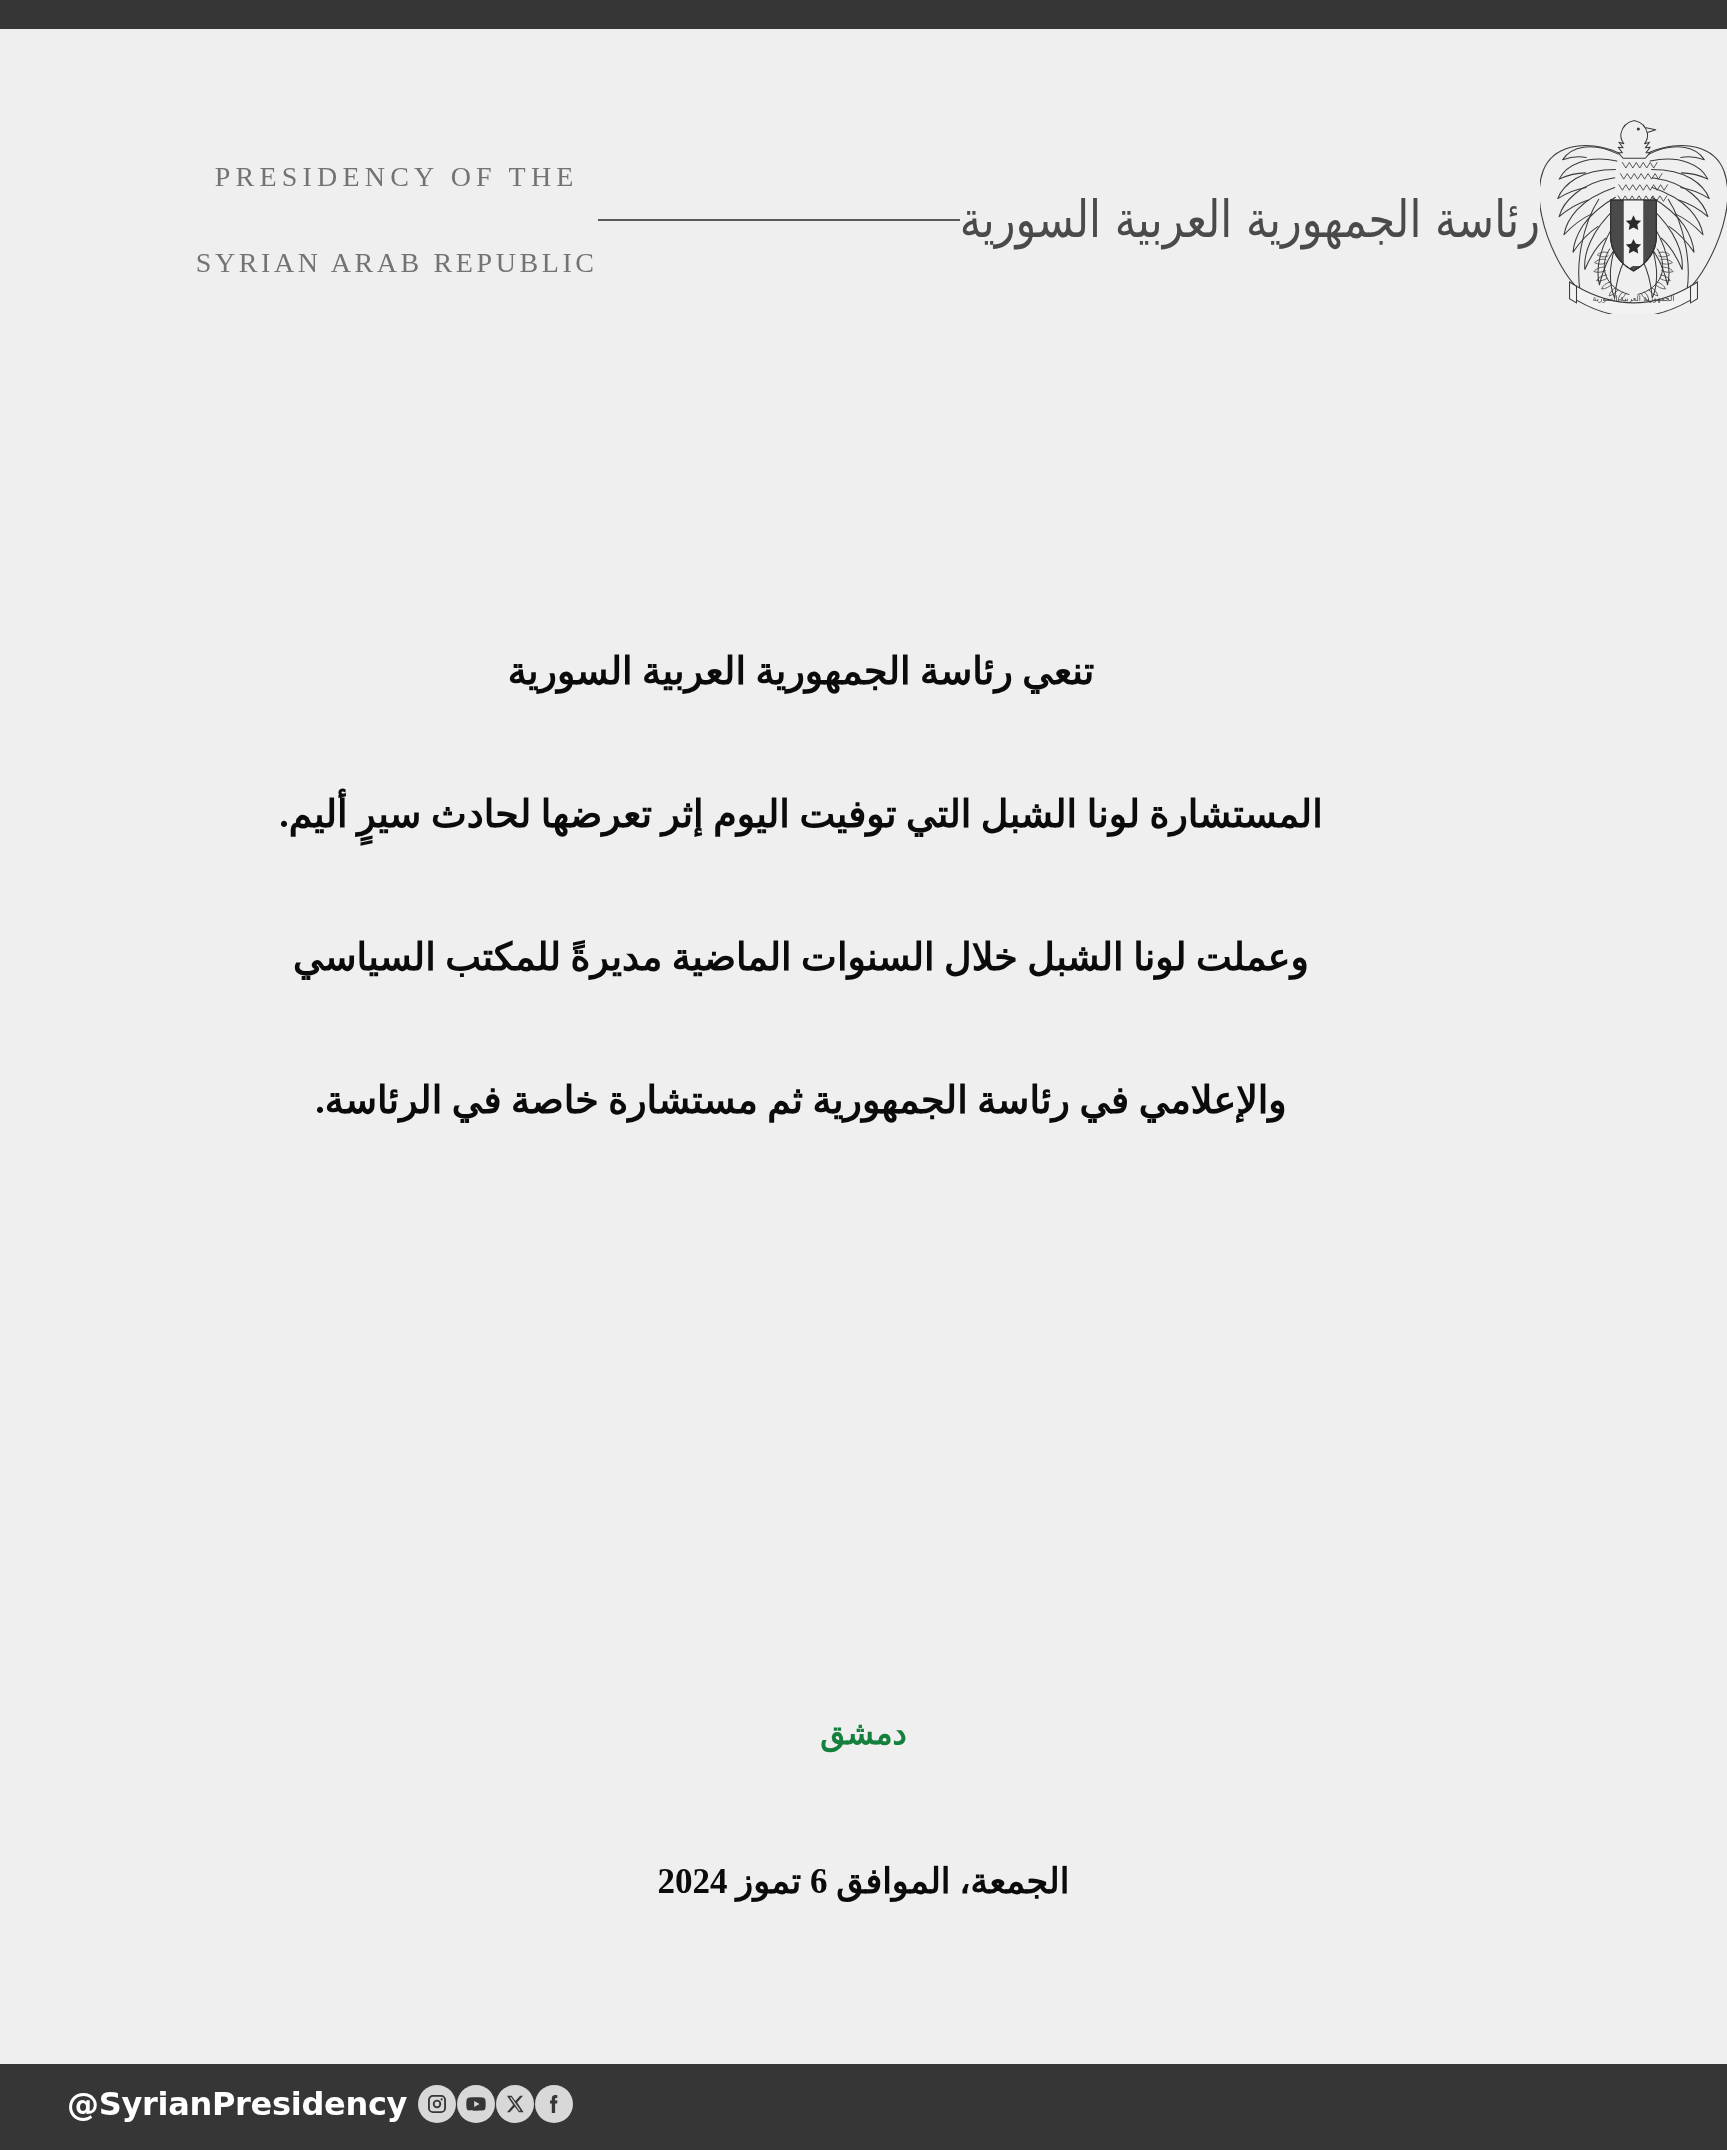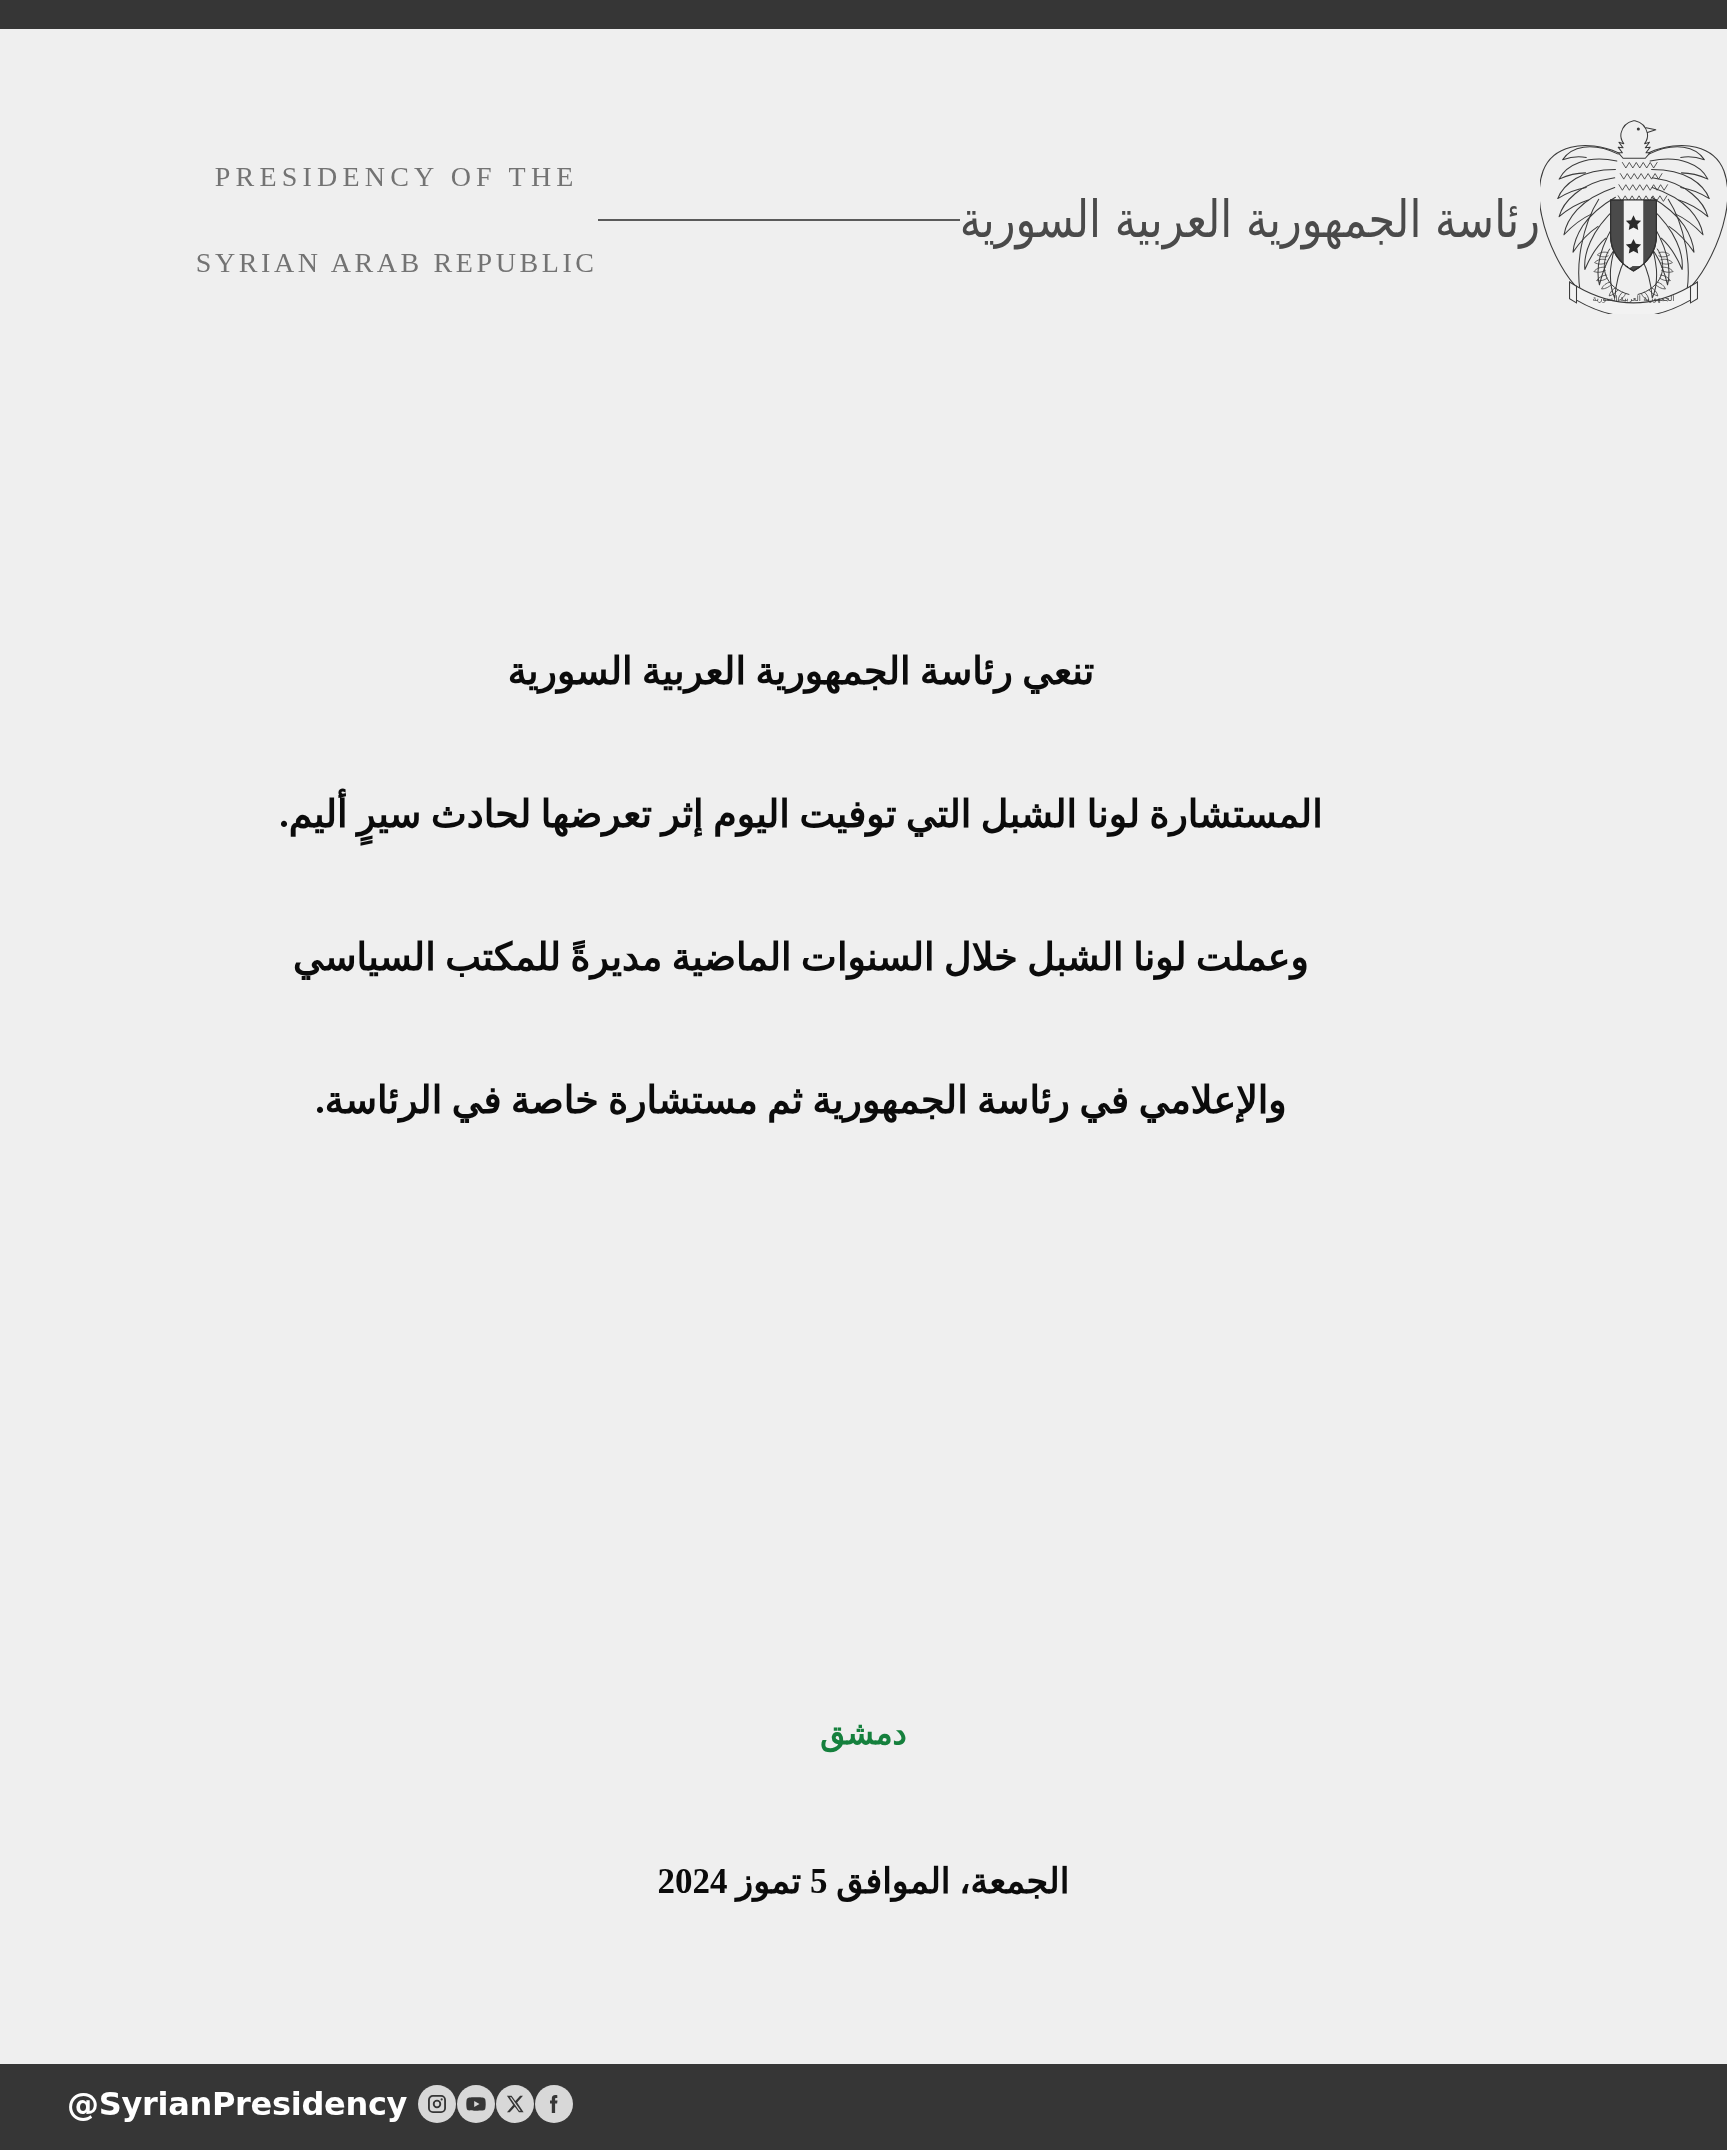--- a/index.html
+++ b/index.html
@@ -277,21 +277,21 @@
 
   <div class="statement">
     <p>تنعي رئاسة الجمهورية العربية السورية</p>
     <p>المستشارة لونا الشبل التي توفيت اليوم إثر تعرضها لحادث سيرٍ أليم.</p>
     <p>وعملت لونا الشبل خلال السنوات الماضية مديرةً للمكتب السياسي</p>
     <p>والإعلامي في رئاسة الجمهورية ثم مستشارة خاصة في الرئاسة.</p>
   </div>
 
   <div class="signoff">
     <div class="city">دمشق</div>
-    <div class="date">الجمعة، الموافق 5 تموز 2024</div>
+    <div class="date">الجمعة، الموافق 6 تموز 2024</div>
   </div>
 
 </div>
 
 <div class="chrome-bar bottom"></div>
 
 <div class="social-bar">
 
   <span class="social-icon">
     <svg width="24" height="24" viewBox="0 0 24 24" aria-hidden="true">

